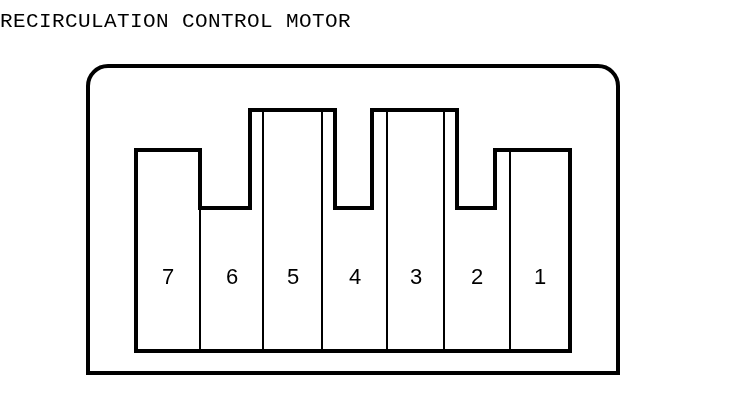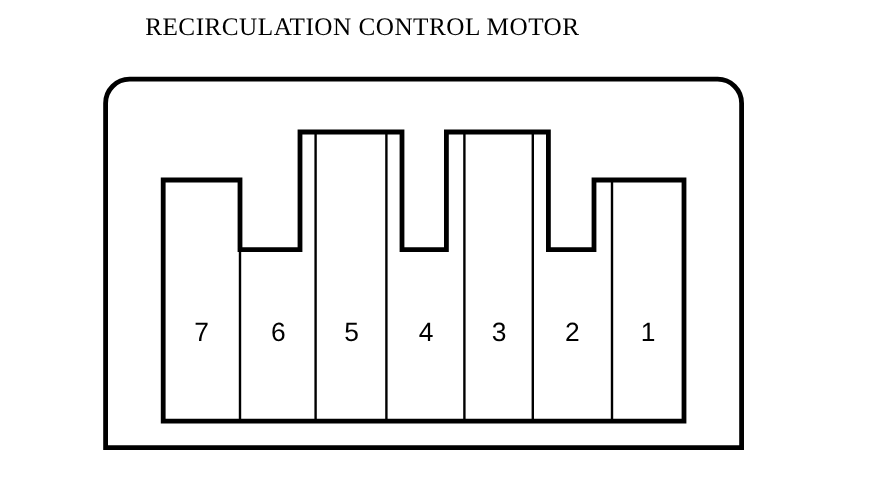--- a/index.html
+++ b/index.html
@@ -21,22 +21,22 @@
     top: 0;
     width: 736px;
     height: 416px;
   }
 
   .diagram-title {
     position: absolute;
     left: 0;
     top: 10px;
     width: 604px;
-    text-align: center;
-    font-family: Liberation Serif, serif;
+    text-align: left;
+    font-family: Liberation Mono, monospace;
     font-size: 21px;
     letter-spacing: 0.4px;
     color: #000000;
     white-space: nowrap;
   }
 
   .diagram-canvas {
     position: absolute;
     left: 0;
     top: 0;

